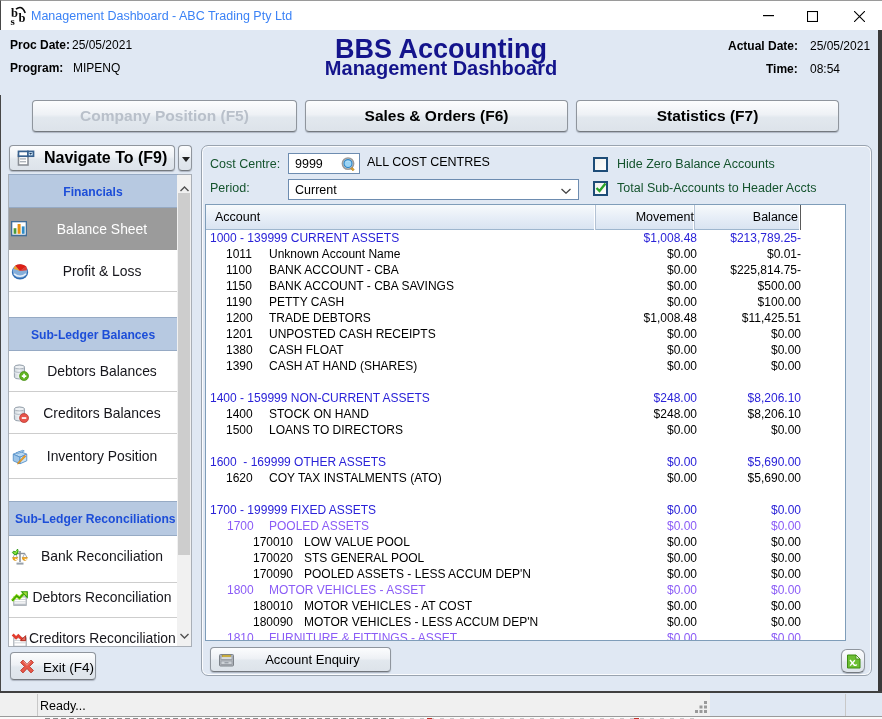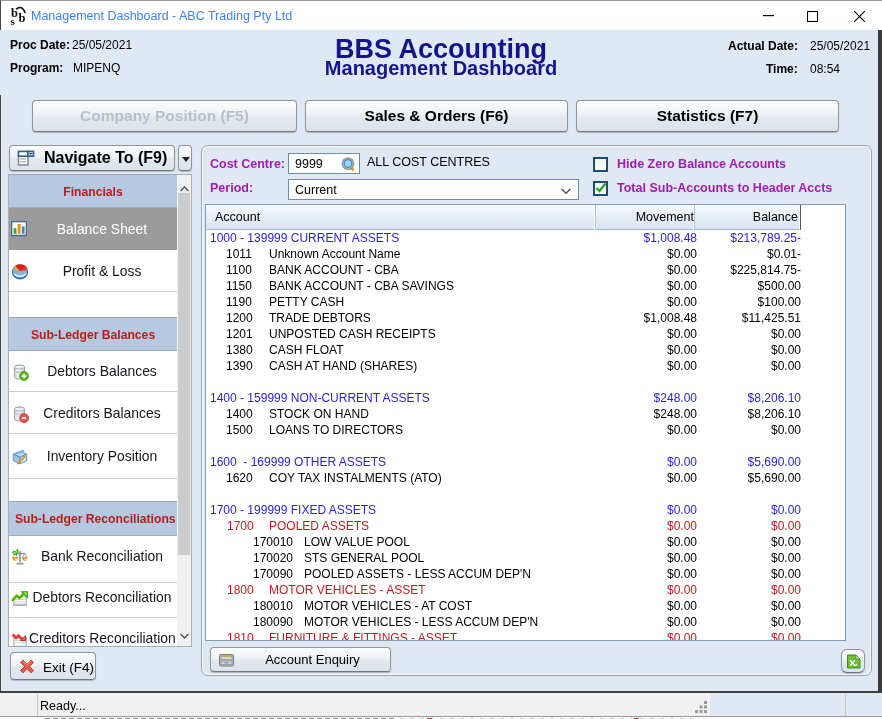--- a/index.html
+++ b/index.html
@@ -15,46 +15,46 @@
 #bbssub { left:0; top:57px; width:882px; text-align:center; font-size:20px; font-weight:bold; color:#14148c; }
 
 .btn { position:absolute; border:1px solid #8f959d; border-bottom-color:#74797f; border-radius:4px; white-space:nowrap; box-shadow:0 1px 1px rgba(110,118,130,0.45);
   background:linear-gradient(#fcfdfe, #eef1f5 45%, #e2e8ee 55%, #dde3ea);
   font-size:15.5px; font-weight:bold; color:#000; text-align:center; }
 .btn.dis { color:#b9c0ca; }
 
 #navbtn { left:9px; top:145px; width:166px; height:26px; font-size:16px; }
 #navdrop { left:178px; top:145px; width:14px; height:26px; }
 #navlist { left:8px; top:174px; width:184px; height:473px; background:#fff; border:1px solid #a9afb7; }
-.nhead { position:absolute; left:0; width:169px; background:#b7c9e1; border-top:1px solid #96aac4; border-bottom:1px solid #96aac4; font-weight:bold; font-size:13.5px; text-align:center; color:#b91c1c; white-space:nowrap; }
+.nhead { position:absolute; left:0; width:169px; background:#b7c9e1; border-top:1px solid #96aac4; border-bottom:1px solid #96aac4; font-weight:bold; font-size:13.5px; text-align:center; color:#1d4ed8; white-space:nowrap; }
 .nhead span { display:inline-block; transform:scaleX(0.9); }
 .nitem { position:absolute; left:0; width:169px; border-bottom:1px solid #cdcdcd; font-size:13.9px; color:#16161c; white-space:nowrap; }
 .nitem .t { position:absolute; left:20px; right:3px; text-align:center; }
 .nitem .ic { position:absolute; left:2px; }
 .nitem.sel { background:#9b9b9b; color:#fff; border-bottom:1px solid #9b9b9b;}
 
 #nsb { left:177px; top:175px; width:14px; height:471px; background:#f1f1f1; }
 
 #mainp { left:201px; top:145px; width:671px; height:531px; border:1px solid #99a3af; border-radius:7px; box-shadow:inset 0 0 0 1px rgba(255,255,255,0.85); }
 .input { position:absolute; background:#fff; border:1px solid #6d8cb0; }
-.blbl { position:absolute; font-weight:bold; font-size:12.5px; color:#a21caf; }
+.blbl { position:absolute; font-weight:normal; font-size:12.5px; color:#14532d; }
 .cb { position:absolute; width:15px; height:15px; background:linear-gradient(135deg,#f2f2ee,#fdfdfd); border:2px solid #1d4c77; }
 
 #tblf { left:205px; top:204px; width:641px; height:437px; border:1px solid #7f9db9; background:#fff; overflow:hidden; }
 #thead { position:absolute; left:0; top:0; width:643px; height:25px;
   background:linear-gradient(#f7fafc,#e7eef7 50%,#d9e4f1); border-bottom:1px solid #9eb6ce; font-size:12.5px; color:#000; }
 .thc { position:absolute; top:0; height:25px; border-right:1px solid #b3c2d4; box-shadow:inset -1px 0 0 #fff; }
 #thead span { position:absolute; top:5px; }
 #trows { position:absolute; left:0; top:25px; width:643px; }
 .tr { position:relative; height:16px; font-size:12px; color:#000; white-space:nowrap; }
 .tr span { position:absolute; top:1px; }
 .tr .mv { right:152px; } .tr .bl { right:48px; }
 .tr .mv, .tr .bl { text-align:right; }
 .hb { color:#2a22d8; }
-.gr { color:#b91c1c; }
+.gr { color:#8b5cf6; }
 
 .sb { position:absolute; background:#f1f1f1; }
 .sbth { position:absolute; background:#cdcdcd; }
 .sbarr { position:absolute; width:100%; text-align:center; color:#505050; }
 
 #acctbtn { left:210px; top:647px; width:181px; height:25px; font-weight:normal; font-size:13px; line-height:23px; padding-left:24px; }
 #xlsbtn { left:841px; top:649px; width:24px; height:24px; border-radius:6px; }
 #exitbtn { left:10px; top:652px; width:86px; height:28px; font-weight:normal; font-size:13.5px; white-space:nowrap; }
 #stline { left:0; top:691px; width:882px; height:2px; background:#404040; }
 #status { left:0; top:693px; width:710px; height:23px; background:#f0f0f0; }

